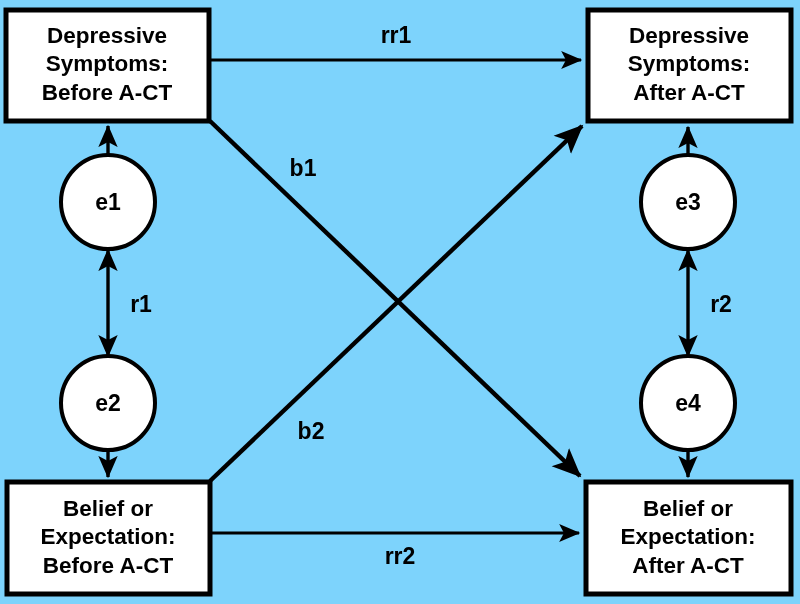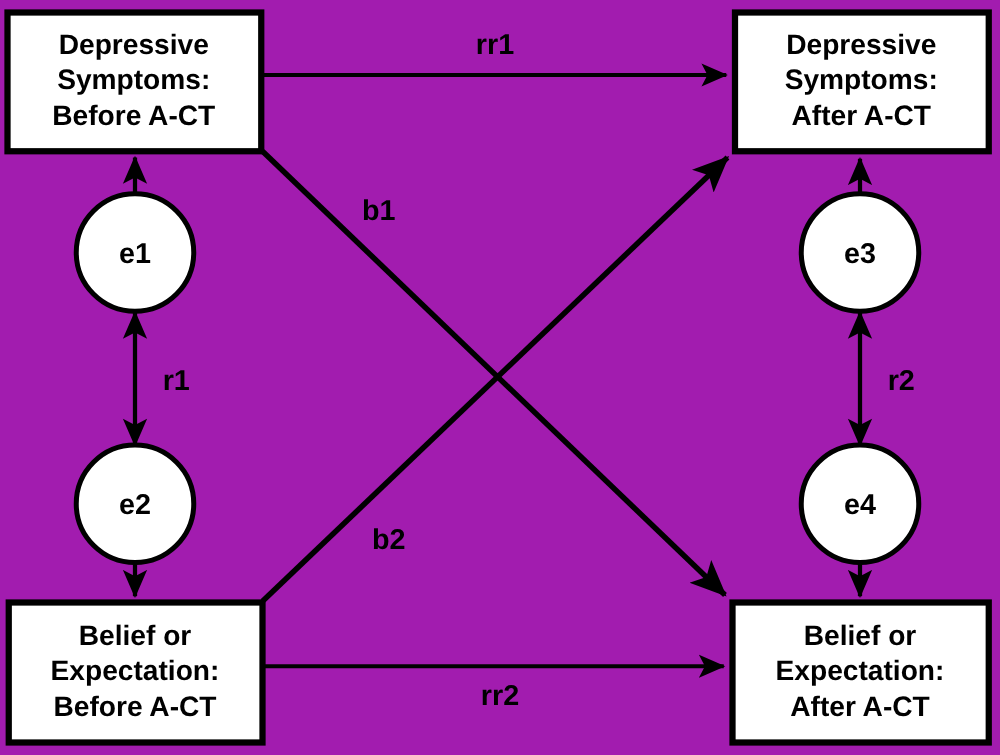--- a/index.html
+++ b/index.html
@@ -8,21 +8,21 @@
     padding: 0;
     background: #ffffff;
   }
   body {
     font-family: "Liberation Sans", sans-serif;
   }
   #diagram-root {
     position: relative;
     width: 800px;
     height: 604px;
-    background: #a21caf;
+    background: #7dd3fc;
     overflow: hidden;
   }
   #diagram-svg {
     position: absolute;
     top: 0;
     left: 0;
     width: 800px;
     height: 604px;
   }
   .box-rect {

